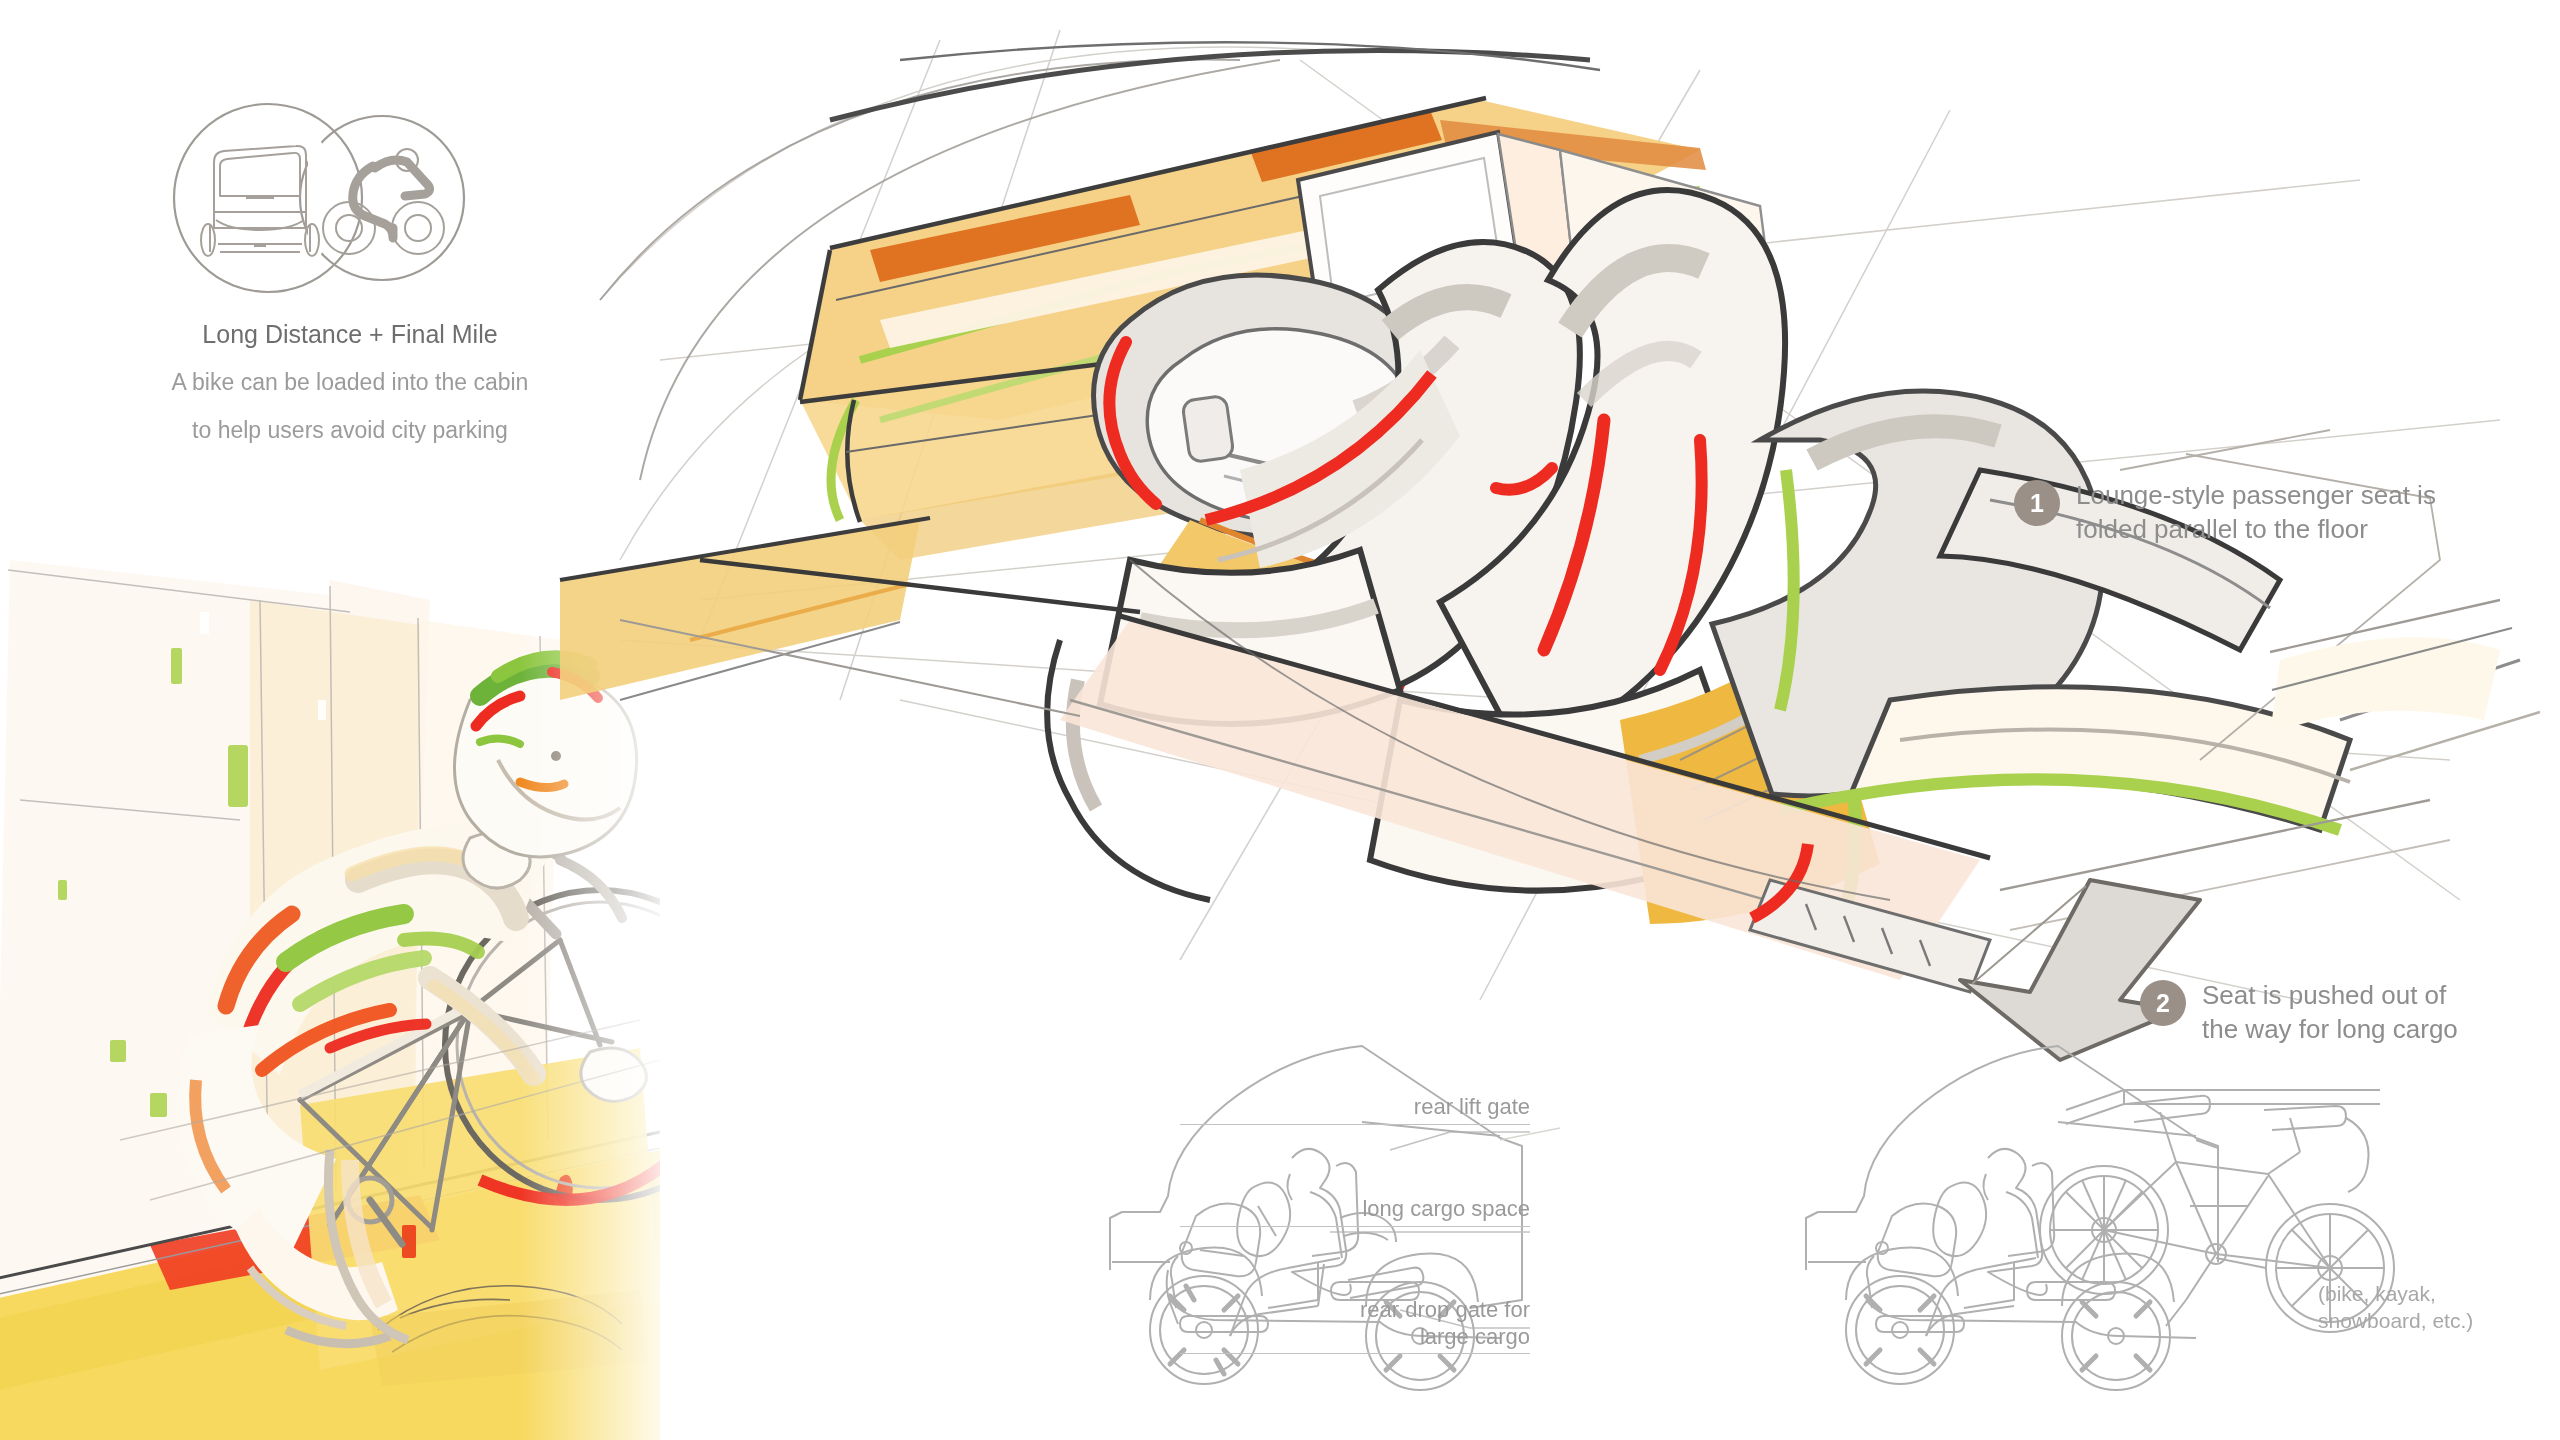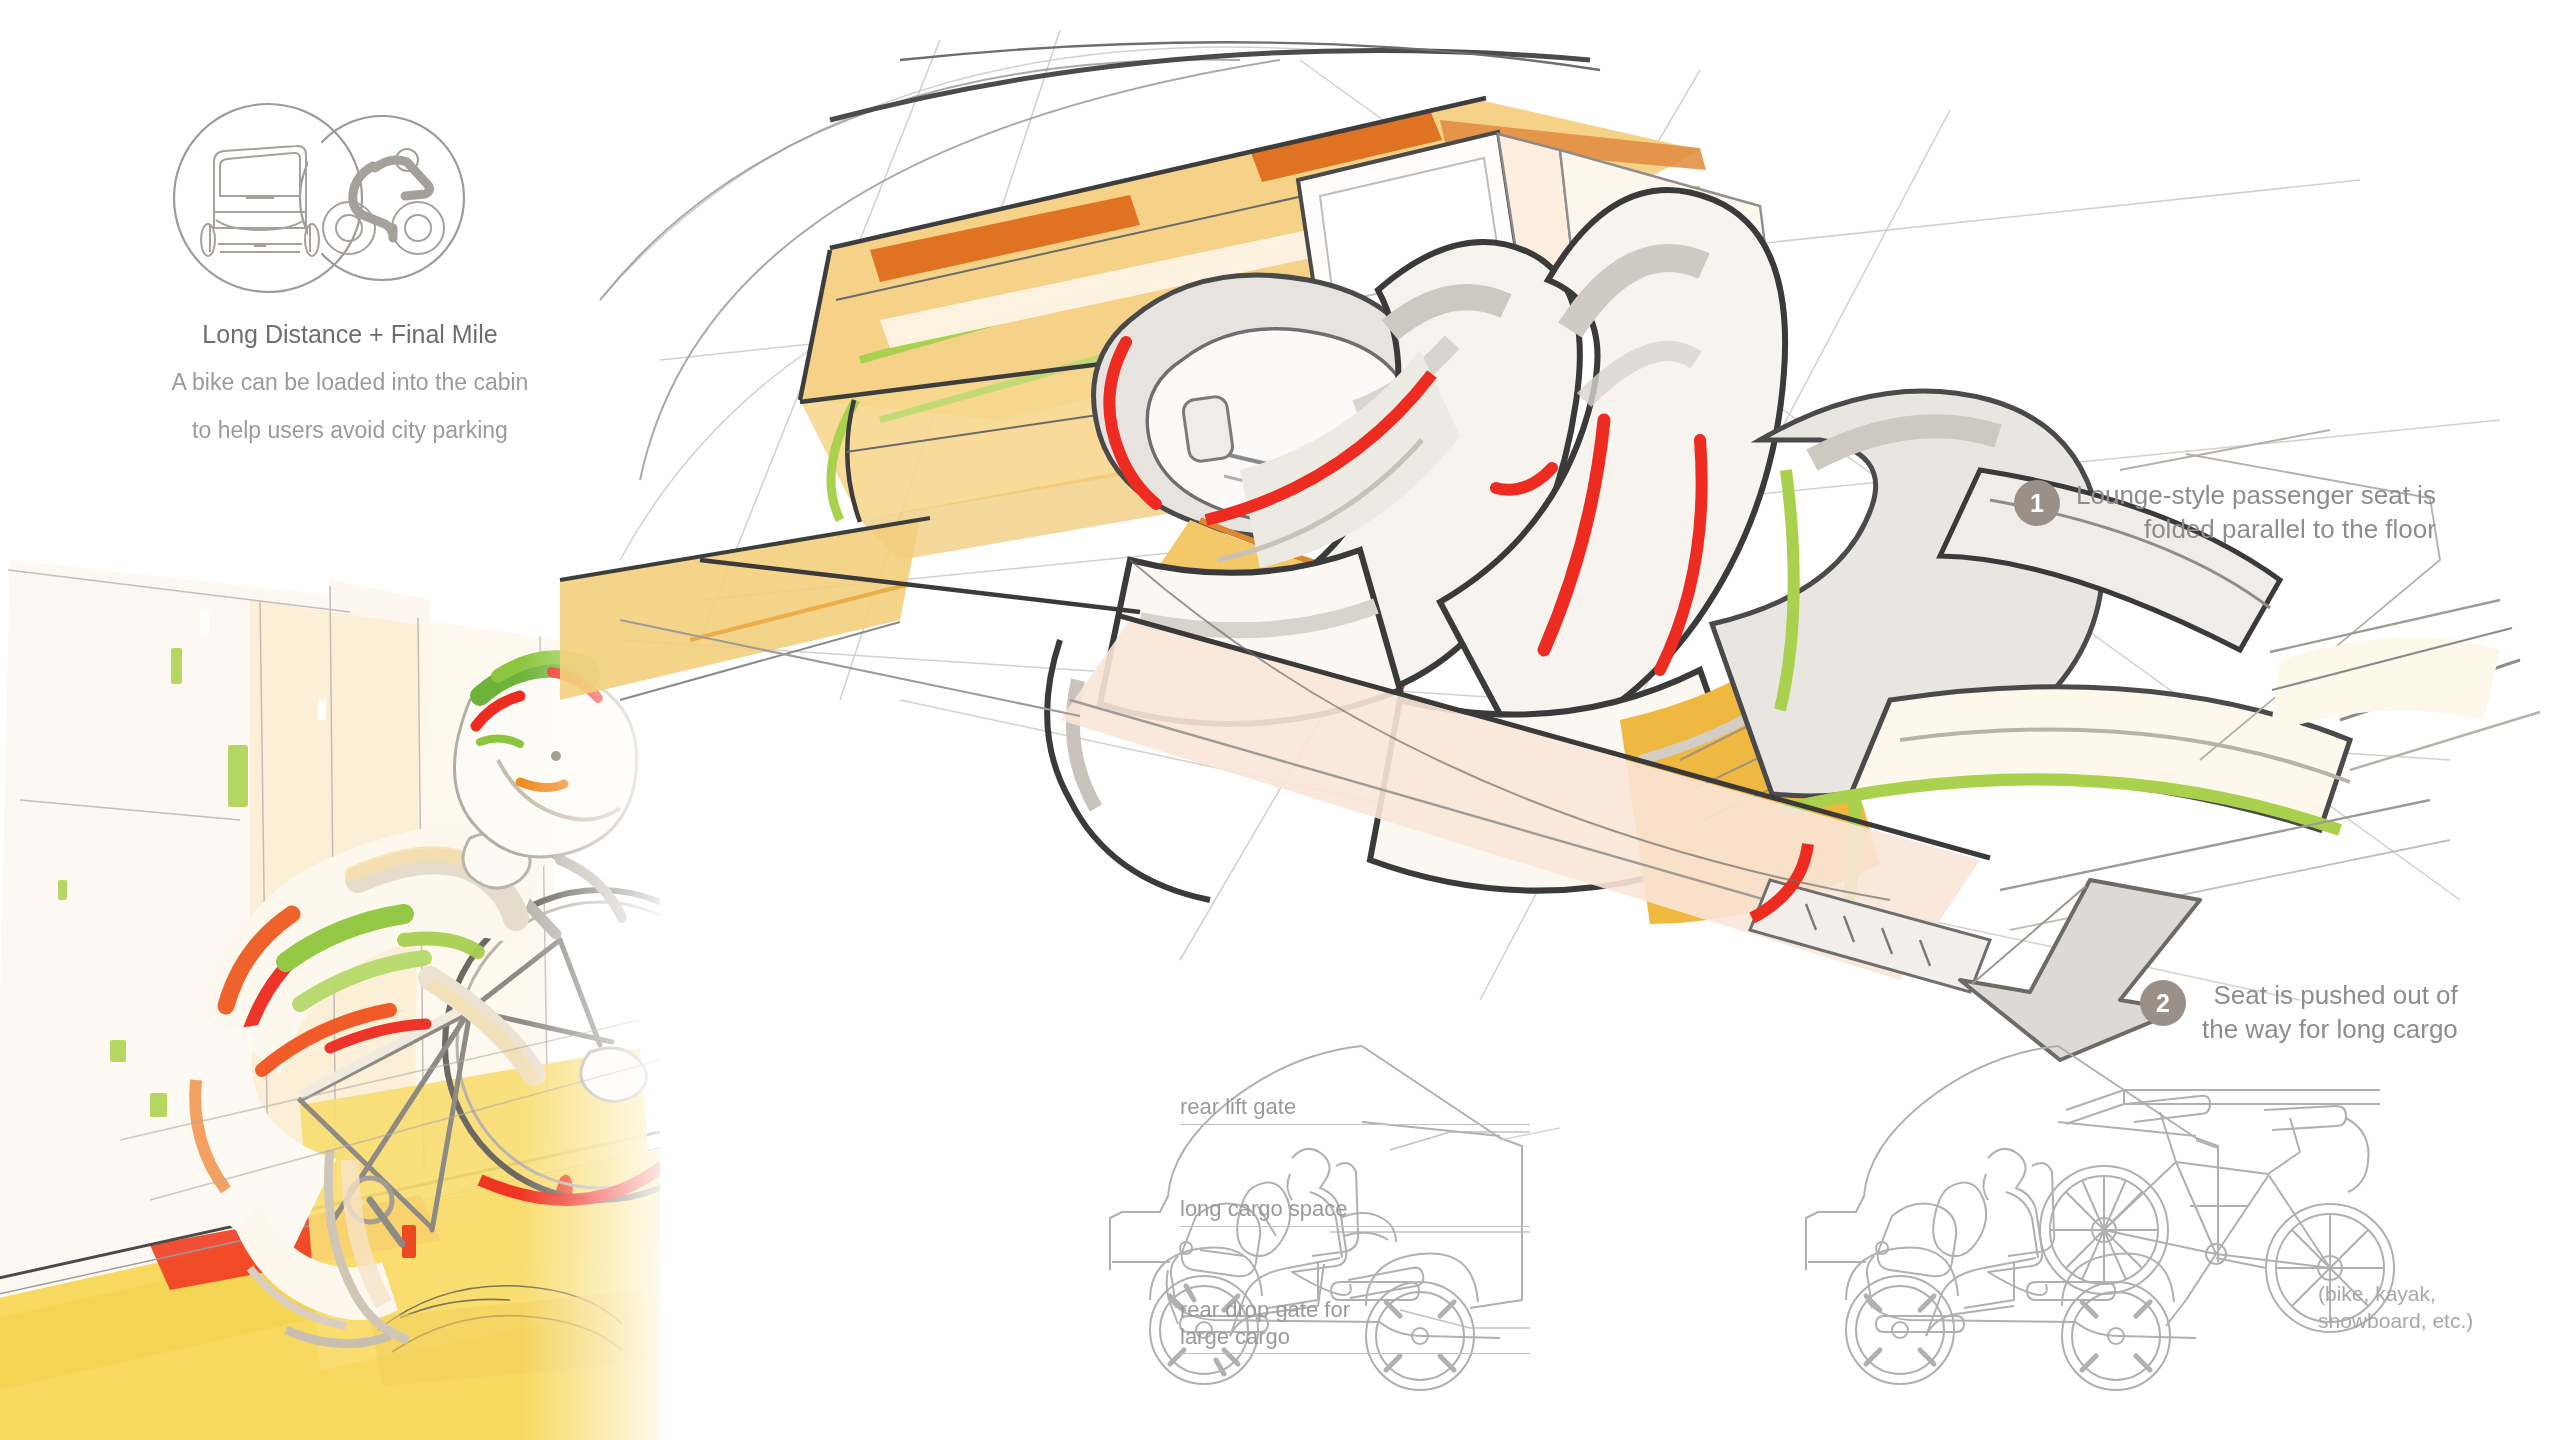--- a/index.html
+++ b/index.html
@@ -15,24 +15,24 @@
   .hdr-text{text-align:center;width:400px;}
   .hdr-title{font-size:35px;color:#9b9b9b;letter-spacing:.2px;line-height:1.15;font-weight:400;}
   .hdr-sub{font-size:25px;color:#6e6e6e;font-weight:400;margin-top:9px;line-height:1.2;}
   .hdr-body{font-size:23px;color:#9b9b9b;line-height:1.33;margin-top:18px;}
 
   
   .callout{position:absolute;display:flex;align-items:flex-start;gap:16px;}
   .cnum{width:46px;height:46px;border-radius:50%;background:#9b9088;color:#fff;
         display:flex;align-items:center;justify-content:center;font-size:25px;
         font-weight:600;flex:0 0 auto;margin-top:2px;}
-  .ctxt{font-size:26px;color:#8d8d8d;line-height:1.32;white-space:pre-line;text-align:right;}
+  .ctxt{font-size:26px;color:#8d8d8d;line-height:1.32;white-space:pre-line;}
 
   
-  .dlabel{position:absolute;font-size:22px;color:#9a9a9a;line-height:1.22;}
+  .dlabel{position:absolute;text-align:right;font-size:22px;color:#9a9a9a;line-height:1.22;}
   .dlabel .rule{border-bottom:1.3px solid #c2c2c2;margin-top:3px;}
   .capnote{position:absolute;font-size:21px;color:#a8a8a8;line-height:1.3;white-space:pre-line;}
 </style>
 </head>
 <body>
 
 <div class="board">
 
 <svg class="lyr" viewBox="0 0 2560 1440">
   <defs>

